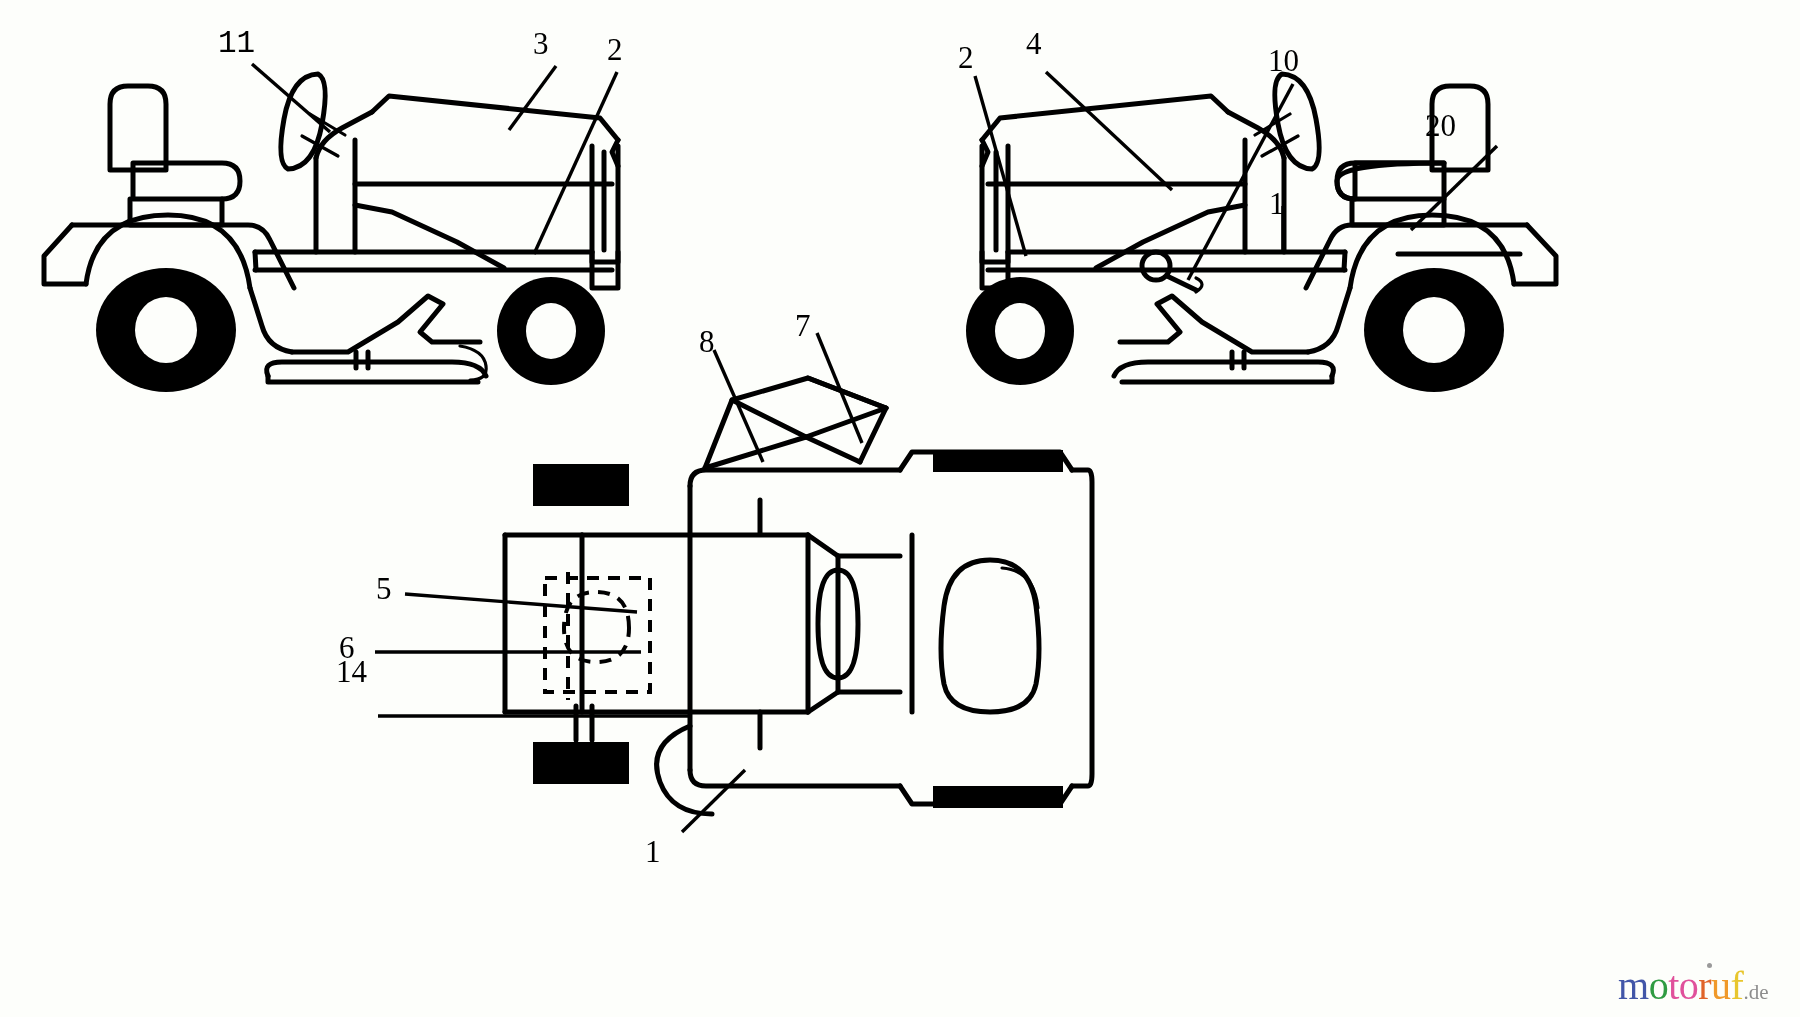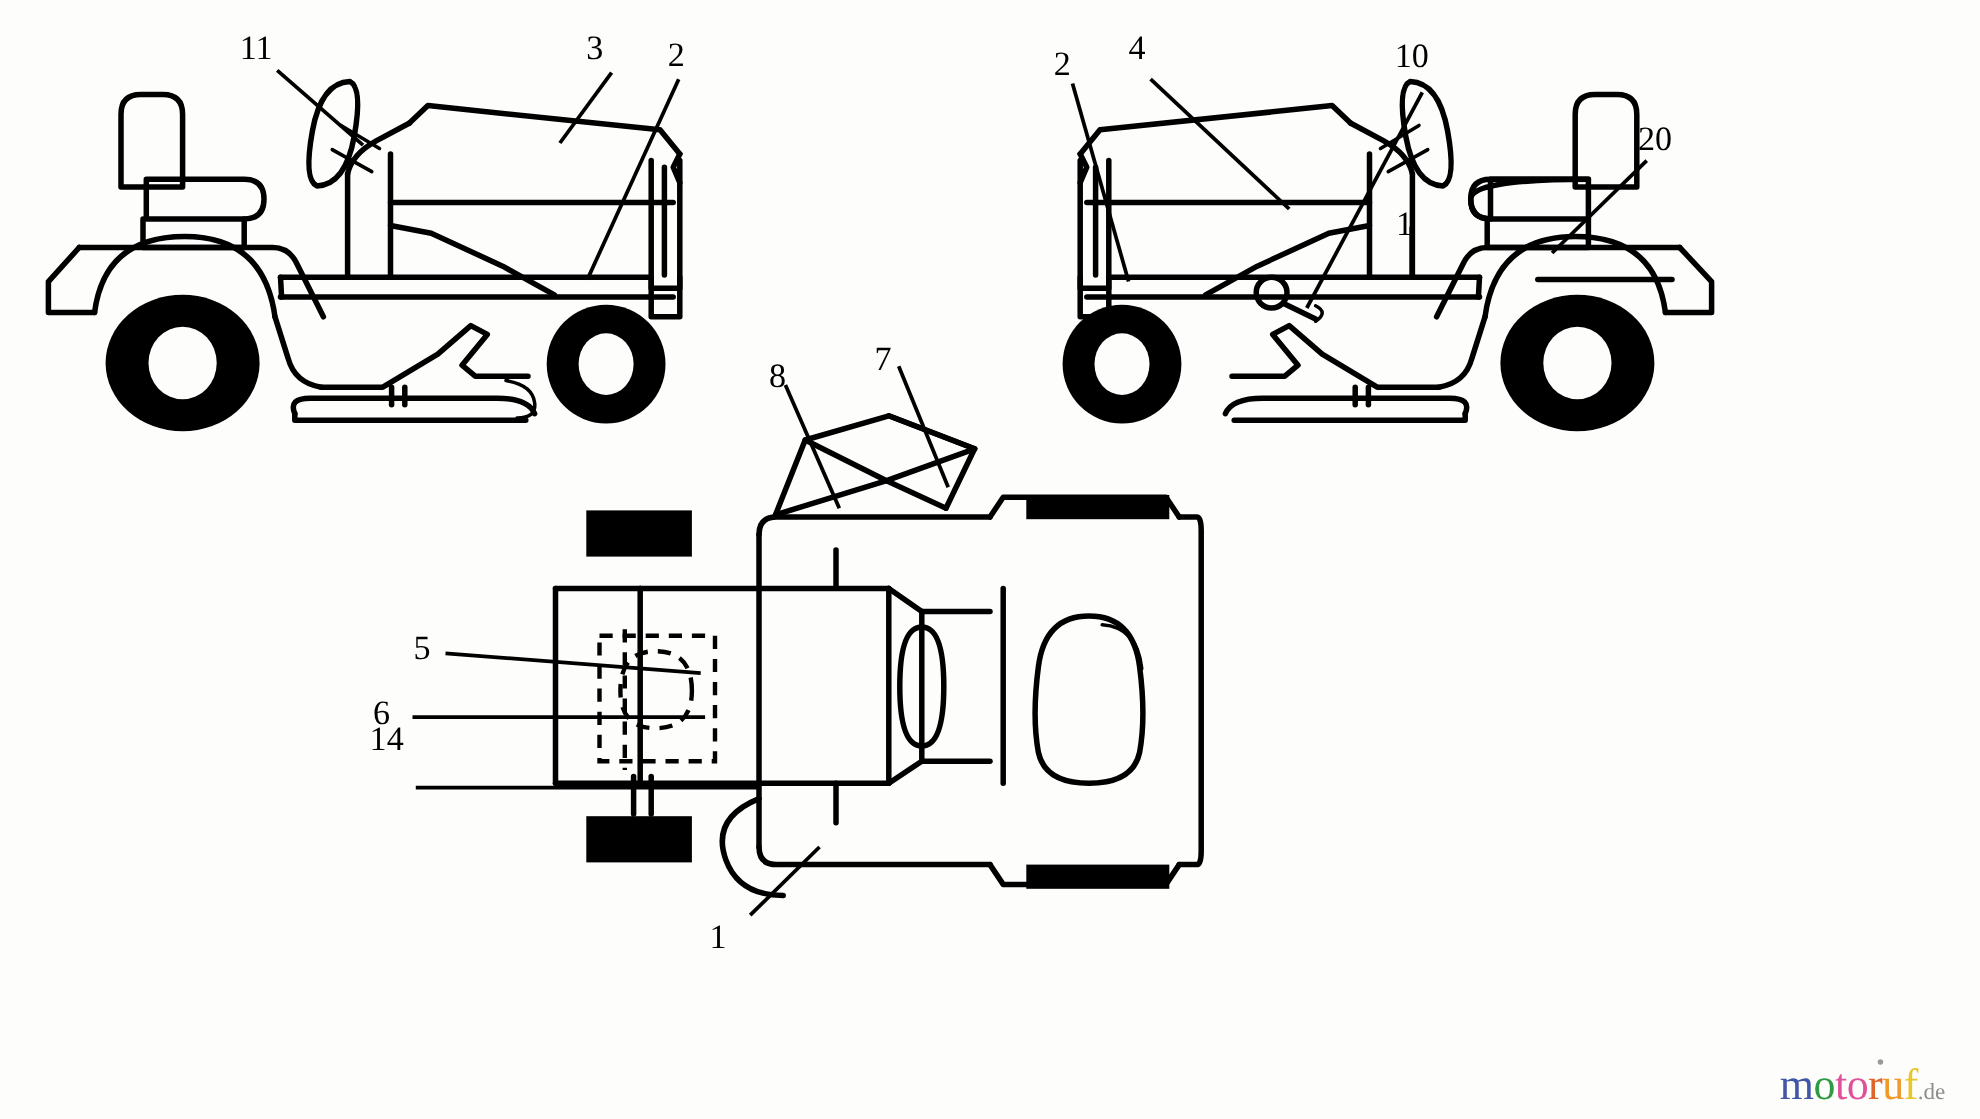--- a/index.html
+++ b/index.html
@@ -252,27 +252,27 @@
     <path class="ln" d="M705,468 L806,437"></path>
 
     <path class="ln-lead" d="M714,350 L763,462"></path>
     <path class="ln-lead" d="M817,333 L862,443"></path>
     <path class="ln-lead" d="M405,594 L637,612"></path>
     <path class="ln-lead" d="M375,652 L641,652"></path>
     <path class="ln-lead" d="M378,716 L690,716"></path>
     <path class="ln-lead" d="M682,832 L745,770"></path>
   </svg>
 
-  <div class="callout" style="left:218px; top:28px;">11</div>
+  <div class="callout" style="left:218px; top:28px;font-family:Liberation Mono, monospace;">11</div>
   <div class="callout" style="left:533px; top:28px;">3</div>
   <div class="callout" style="left:607px; top:34px;">2</div>
   <div class="callout" style="left:958px; top:42px;">2</div>
   <div class="callout" style="left:1026px; top:28px;">4</div>
-  <div class="callout" style="left:1268px; top:35px;">10</div>
-  <div class="callout" style="left:1489px; top:110px;">20</div>
+  <div class="callout" style="left:1268px; top:45px;">10</div>
+  <div class="callout" style="left:1425px; top:110px;">20</div>
   <div class="callout" style="left:1269px; top:188px;">1</div>
   <div class="callout" style="left:699px; top:326px;">8</div>
   <div class="callout" style="left:795px; top:310px;">7</div>
   <div class="callout" style="left:376px; top:573px;">5</div>
   <div class="callout" style="left:339px; top:632px;">6</div>
   <div class="callout" style="left:336px; top:656px;">14</div>
   <div class="callout" style="left:645px; top:836px;">1</div>
 
   <div id="logo">
     <span class="lg" style="color:#4256a8">m</span><span class="lg" style="color:#2f9b42">o</span><span class="lg" style="color:#e0519b">t</span><span class="lg" style="color:#e0519b">o</span><span class="lg" style="color:#e0642a">r</span><span class="lg" style="color:#f0992a">u</span><span class="dot"><span class="lg" style="color:#e8c62d">f</span><span class="tick"></span></span><span class="suffix">.de</span>

